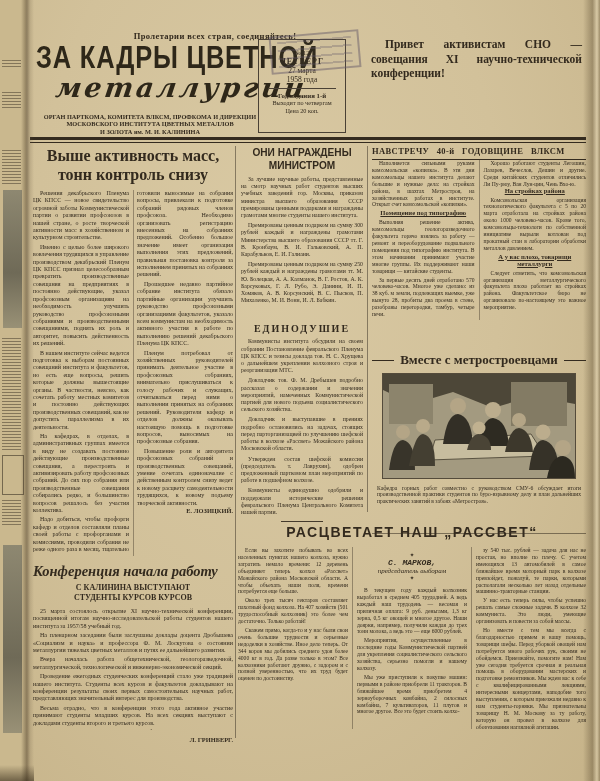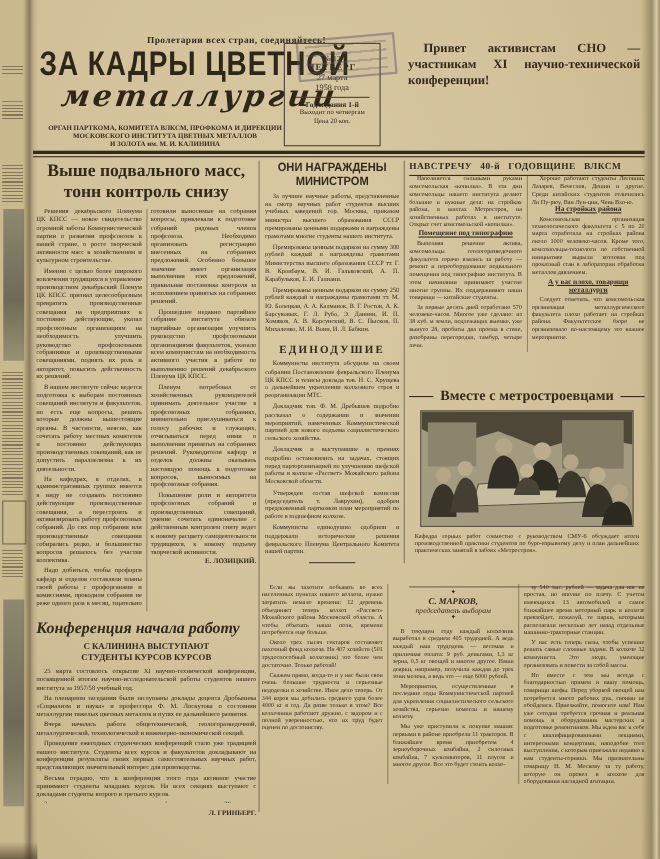--- a/index.html
+++ b/index.html
@@ -57,21 +57,21 @@
   .lead-cols p,.conf-body p,.mid p,.koms-cols p,.ras-col p{margin:0 0 2px;text-indent:7px;}
   .sig{text-align:right;font-weight:bold;font-size:6.4px;text-indent:0 !important;}
   .conf{position:absolute;left:3px;top:563px;width:200px;}
   .conf-h{font-size:14.5px;font-weight:bold;font-style:italic;}
   .conf-sub{font-size:8px;font-weight:bold;text-align:center;line-height:10px;margin-top:3px;}
   .conf-body{margin-top:5px;font-size:6px;line-height:7.4px;text-align:justify;max-height:122px;overflow:hidden;}
   .mid{position:absolute;left:211px;top:146px;width:122px;height:378px;overflow:hidden;}
   .mid-h{font-family:"Liberation Sans",sans-serif;font-size:11px;font-weight:bold;text-align:center;
         line-height:13px;transform:scaleX(.92);}
   .mid p{font-size:5.8px;line-height:7.2px;text-align:justify;margin-bottom:3px;}
-  .unity-h{font-size:10px;font-weight:bold;text-align:center;letter-spacing:2px;margin:9px 0 4px;}
+  .unity-h{font-size:10px;font-weight:bold;text-align:center;letter-spacing:2px;margin:19px 0 4px;}
   .mini-div{width:42px;margin:5px auto 0;border-top:1px solid #443a2c;}
   .koms{position:absolute;left:342px;top:146px;width:214px;}
   .koms-kicker{font-size:8.5px;font-weight:bold;word-spacing:5px;letter-spacing:.4px;
         border-bottom:1px solid #342b1f;padding-bottom:3px;}
   .koms-h{font-size:15px;font-weight:bold;text-align:center;margin:4px 0 5px;}
   .koms-cols{column-count:2;column-gap:9px;column-fill:auto;column-rule:1px solid rgba(52,43,31,.4);
         height:160px;overflow:hidden;font-size:5.6px;line-height:6.9px;text-align:justify;}
   .koms-sub{font-weight:bold;text-align:center;font-size:6.6px;margin:3px 0 2px;text-indent:0 !important;
         text-decoration:underline;}
   .metro{position:absolute;left:342px;top:352px;width:214px;border-bottom:1px solid rgba(52,43,31,.55);
@@ -82,21 +82,21 @@
         position:relative;overflow:hidden;background:#a59c82;}
   .metro-cap{font-size:5.6px;line-height:6.8px;text-align:justify;padding:0 5px;}
   .rassvet{position:absolute;left:208px;top:524px;width:348px;}
   .ras-h{font-family:"Liberation Sans",sans-serif;font-size:14px;font-weight:bold;text-align:center;
         letter-spacing:1.5px;}
   .ras-cols{display:flex;margin-top:7px;height:182px;overflow:hidden;}
   .ras-col{width:110px;font-size:5.6px;line-height:6.9px;text-align:justify;overflow:hidden;}
   .ras-div{width:1px;background:rgba(52,43,31,.4);margin:0 4px;}
   .byline{text-align:center;margin:5px 0 6px;}
   .by-star{font-size:6px;line-height:6px;}
-  .by-name{font-style:italic;font-weight:bold;font-size:8px;line-height:9px;}
+  .by-name{font-style:italic;font-weight:bold;font-size:8px;line-height:9px;font-family:Liberation Mono, monospace;}
   .by-role{font-style:italic;font-size:7px;line-height:8px;}
 </style>
 </head>
 <body>
 
 <div class="scan">
 
   <div class="neighbor">
     <div class="frag-smudge" style="top:60px;height:8px;"></div>
     <div class="frag-smudge" style="top:92px;height:18px;"></div>
@@ -126,31 +126,31 @@
       <div class="db-date">27 марта</div>
       <div class="db-year">1958 года</div>
       <div class="db-hr"></div>
       <div class="db-ed">Год издания 1-й</div>
       <div class="db-freq">Выходит по четвергам</div>
       <div class="db-price">Цена 20 коп.</div>
     </div>
     <div class="stamp"></div>
 
     <div class="greeting">
-      <p>Привет активистам СНО — участникам XI научно-технической конференции!</p>
+      <p>Привет активистам СНО — совещания XI научно-технической конференции!</p>
     </div>
 
     <div class="mast-rule"></div>
 
     <div class="vrule" style="left:205px;top:146px;height:592px;"></div>
     <div class="vrule" style="left:337px;top:146px;height:366px;"></div>
 
     <div class="lead">
       <div class="lead-h">
-        <div>Выше подвального масс,</div>
+        <div>Выше активность масс,</div>
         <div>тонн контроль снизу</div>
       </div>
       <div class="lead-cols">
         <div>
             <p>Решения декабрьского Пленума ЦК КПСС — новое свидетельство огромной заботы Коммунистической партии о развитии профсоюзов в нашей стране, о росте творческой активности масс в хозяйственном и культурном строительстве.</p>
             <p>Именно с целью более широкого вовлечения трудящихся в управление производством декабрьский Пленум ЦК КПСС признал целесообразным превратить производственные совещания на предприятиях в постоянно действующие, указал профсоюзным организациям на необходимость улучшить руководство профсоюзными собраниями и производственными совещаниями, поднять их роль и авторитет, повысить действенность их решений.</p>
             <p>В нашем институте сейчас ведется подготовка к выборам постоянных совещаний института и факультетов, но есть еще вопросы, решить которые должны вышестоящие органы. В частности, неясно, как сочетать работу местных комитетов и постоянно действующих производственных совещаний, как не допустить параллелизма в их деятельности.</p>
             <p>На кафедрах, в отделах, в административных группах имеется в виду не создавать постоянно действующие производственные совещания, а перестроить и активизировать работу профсоюзных собраний. До сих пор собрания или производственные совещания собирались редко, и большинство вопросов решалось без участия коллектива.</p>
             <p>Надо добиться, чтобы профорги кафедр и отделов составляли планы своей работы с профорганами и комиссиями, проводили собрания не реже одного раза в месяц, тщательно готовили выносимые на собрания вопросы, привлекали к подготовке собраний рядовых членов профсоюза. Необходимо организовать регистрацию внесенных на собраниях предложений. Особенно большое значение имеет организация выполнения этих предложений, правильная постановка контроля за исполнением принятых на собраниях решений.</p>
             <p>Прошедшее недавно партийное собрание института обязало партийные организации улучшить руководство профсоюзными организациями факультетов, указало всем коммунистам на необходимость активного участия в работе по выполнению решений декабрьского Пленума ЦК КПСС.</p>
@@ -236,20 +236,21 @@
           <circle cx="180" cy="74" r="8" fill="#b4a586"></circle>
             <path d="M164 104 Q168 82 180 82 Q192 84 192 104 Z" fill="#2c2920"></path>
           <circle cx="96" cy="54" r="6.5" fill="#c0b190"></circle>
             <path d="M84 76 Q88 60 96 60 Q108 62 108 76 Z" fill="#4a4436"></path>
         </svg>
       </div>
       <p class="metro-cap">Кафедра горных работ совместно с руководством СМУ-6 обсуждает итоги производственной практики студентов по буро-взрывному делу и план дальнейших практических занятий в забоях «Метростроя».</p>
     </div>
 
     <div class="rassvet">
+      <div class="ras-h">РАСЦВЕТАЕТ НАШ „РАССВЕТ“</div>
       <div class="ras-cols">
         <div class="ras-col">
           <div>
               <p>Если вы захотите побывать во всех населенных пунктах нашего колхоза, нужно затратить немало времени: 12 деревень объединяет теперь колхоз «Рассвет» Можайского района Московской области. А чтобы объехать наши поля, времени потребуется еще больше.</p>
               <p>Около трех тысяч гектаров составляет пахотный фонд колхоза. На 407 хозяйств (501 трудоспособный колхозник) это более чем достаточно. Только работай!</p>
               <p>Скажем прямо, когда-то и у нас были свои очень большие трудности и серьезные недоделки в хозяйстве. Иное дело теперь. От 344 коров мы добились среднего удоя более 4000 кг в год. Да разве только в этом? Все колхозники работают дружно, с задором и с полной уверенностью, что их труд будет оценен по достоинству.</p>
             </div>
         </div>
         <div class="ras-div"></div>
         <div class="ras-col">

